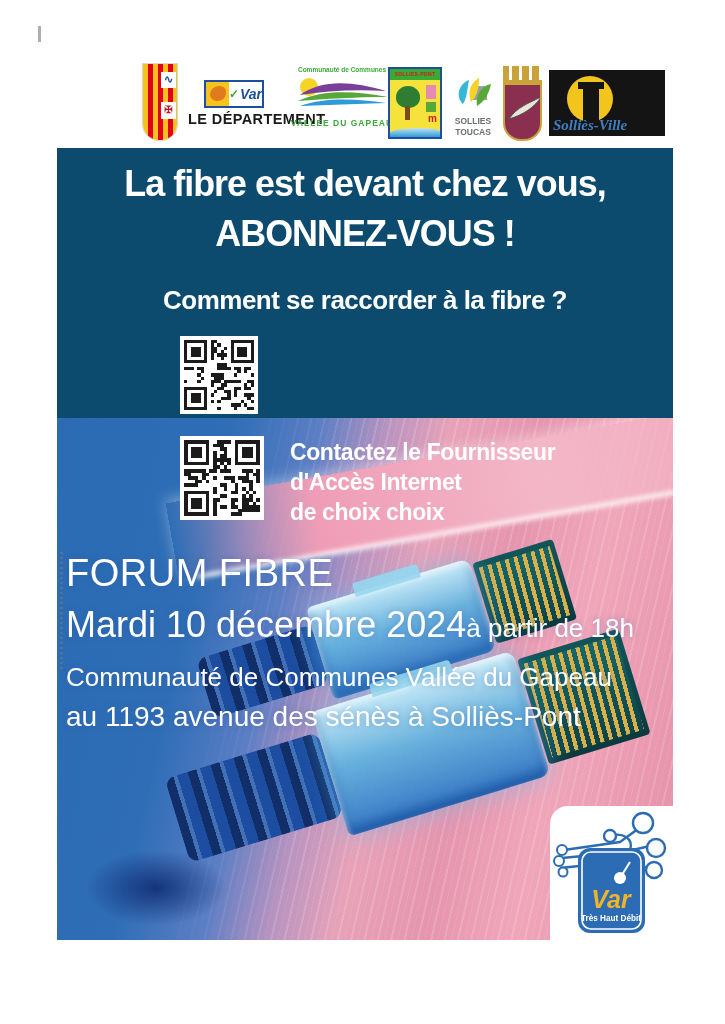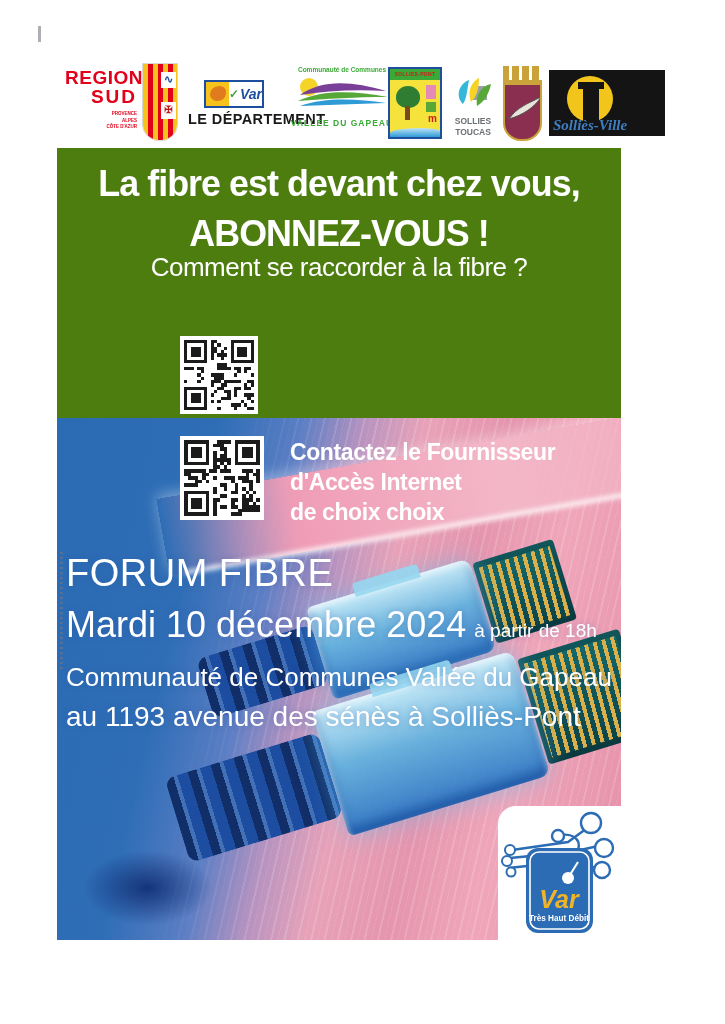--- a/index.html
+++ b/index.html
@@ -53,26 +53,26 @@
      border-bottom:3px solid #caa43a;}
   .crest-shield{margin:0 3px;height:54px;background:#8a2f4f;border:2px solid #caa43a;border-radius:0 0 18px 18px;position:relative;overflow:hidden;}
 
   .sv{left:492px;top:12px;width:116px;height:66px;background:#141414;position:relative;overflow:hidden;font-weight:bold;}
   .sv-moon{position:absolute;left:18px;top:6px;width:46px;height:46px;border-radius:50%;background:#f2c51d;}
   .sv-tower{position:absolute;left:34px;top:12px;width:16px;height:40px;background:#141414;}
   .sv-tower:before{content:"";position:absolute;left:-5px;top:0px;width:26px;height:7px;background:#141414;}
   .sv-script{position:absolute;left:4px;bottom:2px;width:110px;color:#3f7fc1;font-size:15px;font-style:italic;font-family:"Liberation Serif",serif;white-space:nowrap;}
 
   
-  .poster{position:absolute;left:57px;top:148px;width:564px;height:792px;background:#4d7c0f;overflow:hidden;}
+  .poster{position:absolute;left:57px;top:148px;width:616px;height:792px;background:#0c4a6e;overflow:hidden;}
   .title{position:relative;z-index:6;color:#fff;text-align:center;font-weight:bold;letter-spacing:-1px;
          font-size:37px;line-height:1.0;transform:scaleX(.97);}
   .title1{margin-top:17px;}
   .title2{margin-top:13px;}
-  .subtitle{position:relative;z-index:6;color:#fff;text-align:center;font-weight:normal;font-size:26px;letter-spacing:-.5px;}
+  .subtitle{position:relative;z-index:6;color:#fff;text-align:center;font-weight:bold;font-size:26px;letter-spacing:-.5px;margin-top:33px;}
 
   .qr-row{position:absolute;z-index:6;left:123px;display:flex;align-items:flex-start;}
   .qr-row1{top:188px;}
   .qr-row2{top:288px;}
   .qr{background:#fff;padding:4px;width:70px;height:70px;flex:0 0 auto;}
   .qr2{width:76px;height:76px;}
   .qr-text{margin-left:26px;color:#fff;font-weight:bold;font-size:23px;line-height:1.3;letter-spacing:-.4px;margin-top:2px;}
 
   
   .photo{position:absolute;left:0;right:0;top:270px;bottom:0;overflow:hidden;background:
@@ -104,47 +104,38 @@
   .pins{margin-left:2px;border-radius:4px;background:linear-gradient(180deg,#11565a,#0a3a40);padding:6px 5px;}
   .pinsA{width:74px;height:72px;}
   .pinsB{width:96px;height:98px;}
   .pingrid{width:100%;height:100%;background:
      repeating-linear-gradient(92deg, #d9b04a 0 4px, rgba(0,0,0,0) 4px 9px),
      linear-gradient(180deg,#15686a,#0c4449);}
 
   .event{position:absolute;z-index:7;left:9px;top:404px;color:#fff;text-shadow:0 0 6px rgba(40,80,160,.35);}
   .ev-forum{font-size:38px;letter-spacing:.5px;}
   .ev-date{margin-top:9px;font-size:36px;}
-  .ev-time{font-size:19px;margin-left:8px;}
+  .ev-time{font-size:26px;}
   .ev-venue1{margin-top:16px;font-size:26px;}
   .ev-venue2{margin-top:8px;font-size:28px;}
 
   .credit{position:absolute;z-index:7;left:3px;top:404px;width:3px;height:118px;opacity:.55;
      background:repeating-linear-gradient(180deg,#777 0 2px,transparent 2px 5px);}
 
   .thd-cut{position:absolute;z-index:8;right:0;bottom:0;width:123px;height:134px;background:#fff;border-radius:18px 0 0 0;}
 </style>
 </head>
 <body>
 
 <div class="page">
 
   <div class="scan-tick"></div>
 
   <div class="logos">
 
-    <div class="logo rs-text">
-      <div class="rs-l1">REGION</div>
-      <div class="rs-l2">SUD</div>
-      <div class="rs-sub">
-        <div>PROVENCE</div>
-        <div>ALPES</div>
-        <div>CÔTE D'AZUR</div>
-      </div>
-    </div>
     <div class="logo rs-shield">
       <div class="rs-q1">∿</div>
       <div class="rs-q2">✠</div>
     </div>
 
     <div class="logo vd">
       <div class="vd-box">
         <div class="vd-yellow">
             <div class="vd-blob"></div>
           </div>

